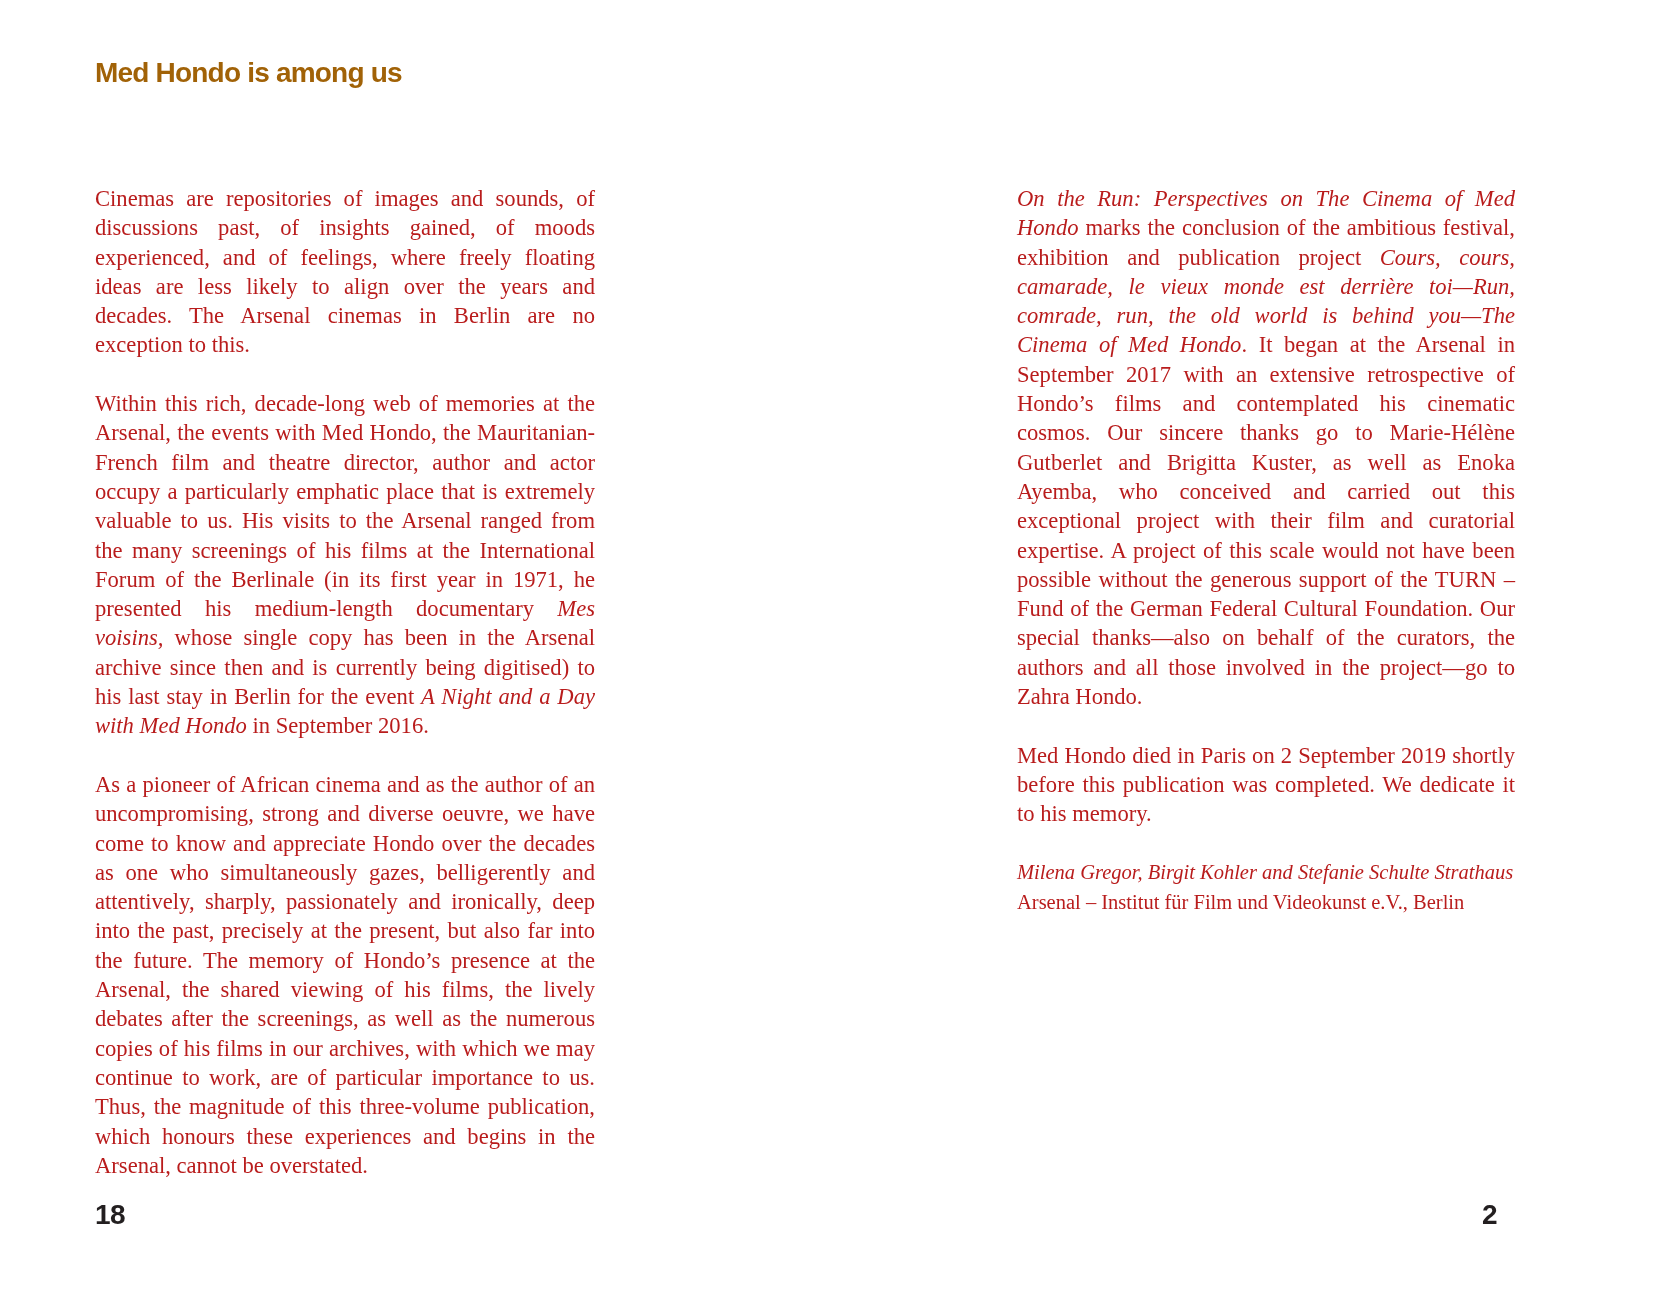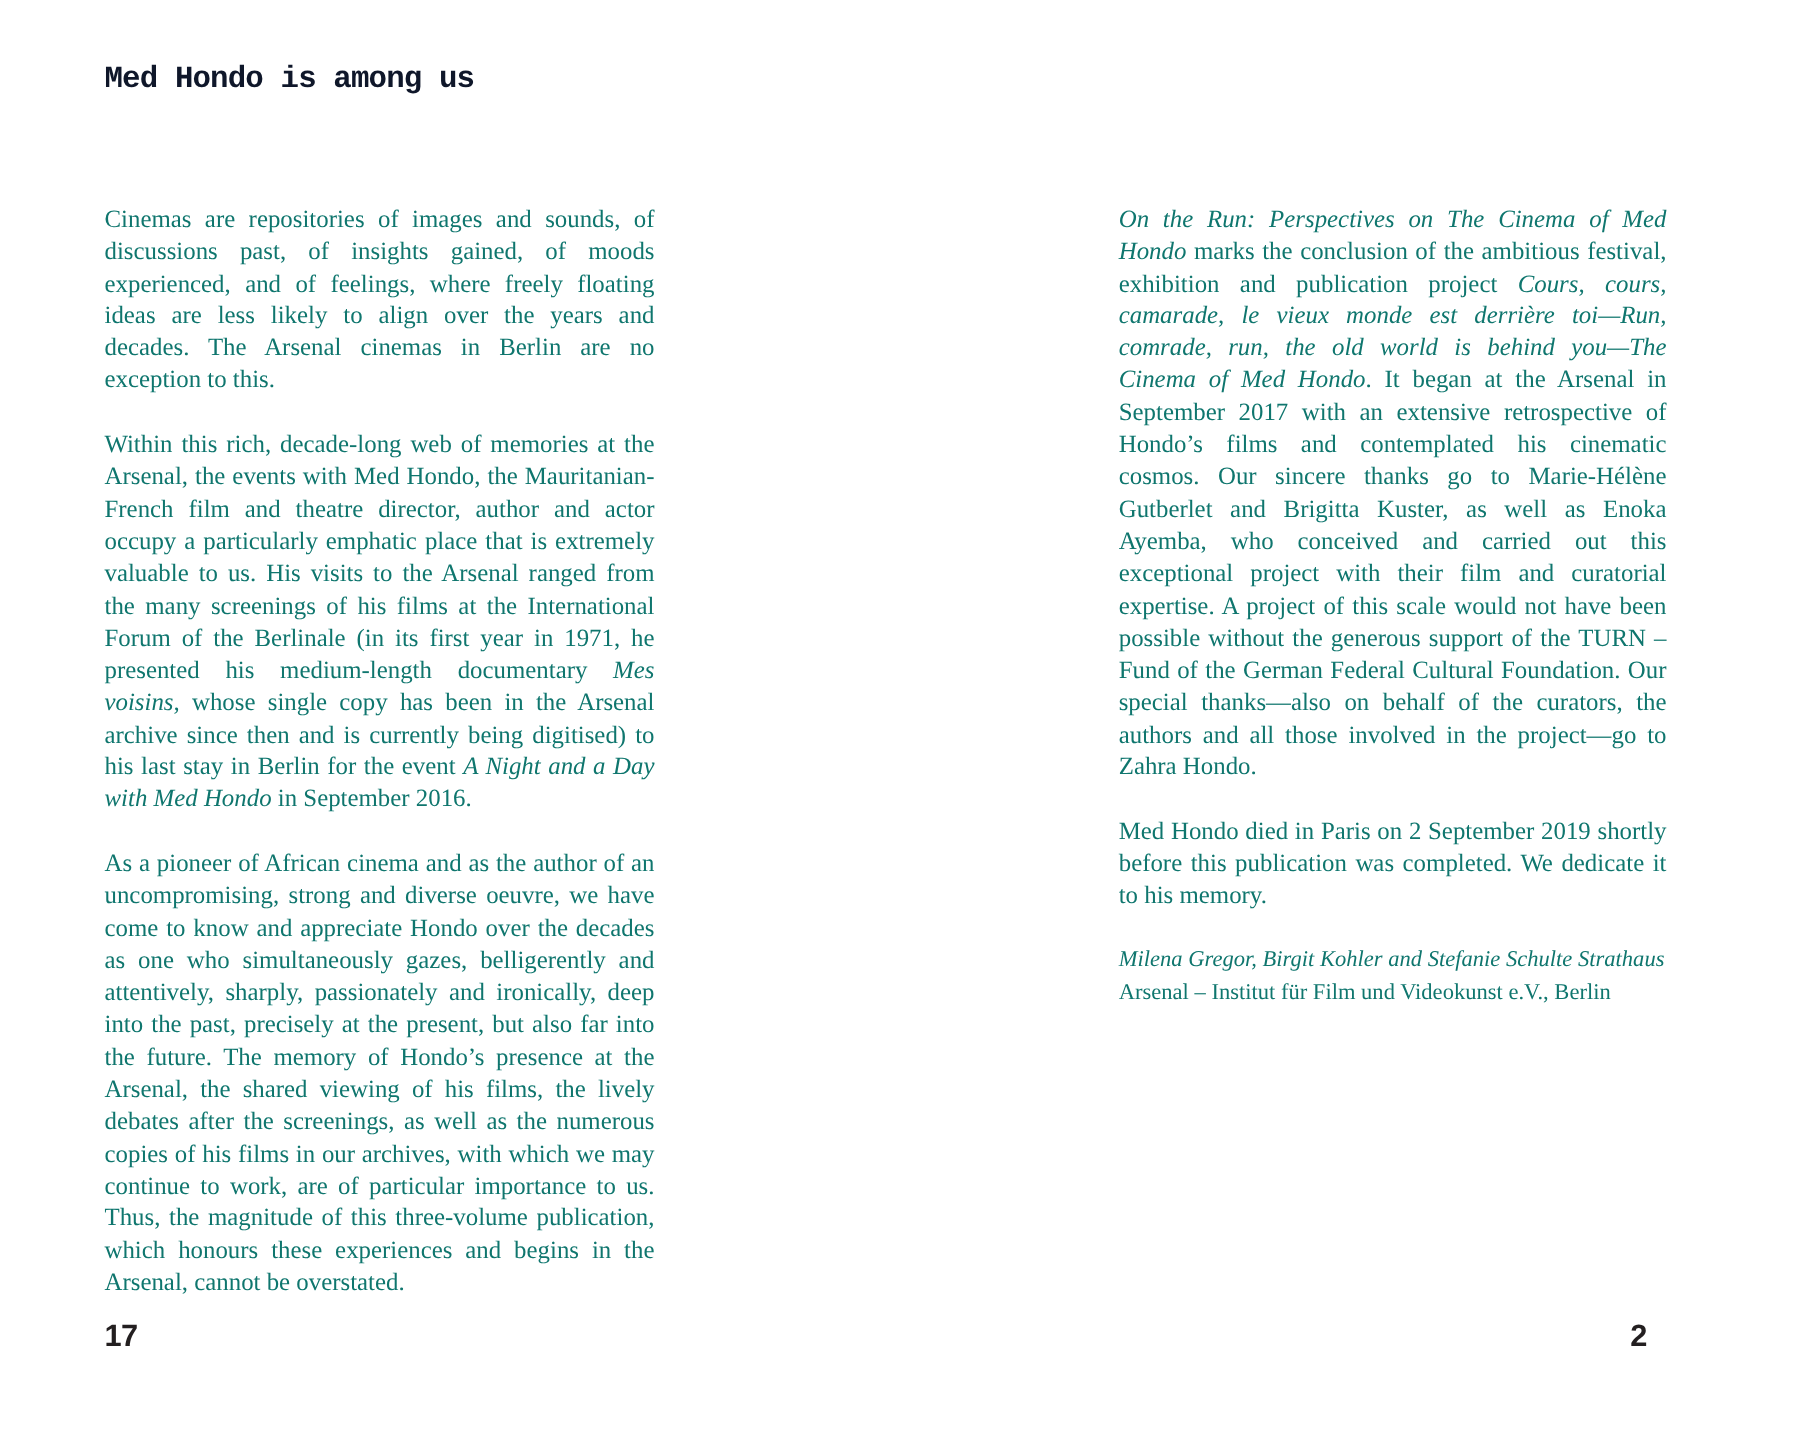--- a/index.html
+++ b/index.html
@@ -21,36 +21,36 @@
     width: 827px;
   }
   .page-left { left: 0; }
   .page-right { left: 780px; }
 
   .heading {
     position: absolute;
     left: 95px;
     top: 55px;
     margin: 0;
-    font-family: Liberation Mono, monospace;
+    font-family: Liberation Sans, sans-serif;
     font-weight: 700;
     font-size: 28px;
     letter-spacing: -0.8px;
     line-height: 36px;
-    color: #0f172a;
+    color: #a16207;
   }
 
   .column {
     position: absolute;
     top: 184px;
     width: 500px;
     font-family: "Liberation Serif", "DejaVu Serif", serif;
     font-size: 22.6px;
     line-height: 29.3px;
-    color: #0f766e;
+    color: #b91c1c;
     text-align: justify;
     hyphens: none;
   }
   .column-left { left: 95px; }
   .column-right { left: 237px; width: 498px; }
 
   .column p {
     margin: 0 0 29.3px 0;
   }
   .column p:last-child { margin-bottom: 0; }
@@ -84,21 +84,21 @@
 
 <div class="page page-left">
   <h1 class="heading">Med Hondo is among us</h1>
 
   <div class="column column-left">
     <p class="last-line-left">Cinemas are repositories of images and sounds, of discussions past, of insights gained, of moods experienced, and of feelings, where freely floating ideas are less likely to align over the years and decades. The Arsenal cinemas in Berlin are no exception to this.</p>
     <p class="last-line-left"><span>Within this rich, decade-long web of memories at the Arsenal, the events with Med Hondo, the Mauritanian-French film and theatre director, author and actor occupy a particularly emphatic place that is extremely valuable to us. His visits to the Arsenal ranged from the many screenings of his films at the International Forum of the Berlinale (in its first year in 1971, he presented his medium-length documentary </span><em>Mes voisins,</em><span> whose single copy has been in the Arsenal archive since then and is currently being digitised) to his last stay in Berlin for the event </span><em>A Night and a Day with Med Hondo</em><span> in September 2016.</span></p>
     <p class="last-line-left">As a pioneer of African cinema and as the author of an uncompromising, strong and diverse oeuvre, we have come to know and appreciate Hondo over the decades as one who simultaneously gazes, belligerently and attentively, sharply, passionately and ironically, deep into the past, precisely at the present, but also far into the future. The memory of Hondo’s presence at the Arsenal, the shared viewing of his films, the lively debates after the screenings, as well as the numerous copies of his films in our archives, with which we may continue to work, are of particular importance to us. Thus, the magnitude of this three-volume publication, which honours these experiences and begins in the Arsenal, cannot be overstated.</p>
   </div>
 
-  <div class="page-number page-number-left">17</div>
+  <div class="page-number page-number-left">18</div>
 </div>
 
 <div class="page page-right">
   <div class="column column-right">
     <p class="last-line-left"><em>On the Run: Perspectives on The Cinema of Med Hondo</em><span> marks the conclusion of the ambitious festival, exhibition and publication project </span><em>Cours, cours, camarade, le vieux monde est derrière toi—Run, comrade, run, the old world is behind you—The Cinema of Med Hondo</em><span>. It began at the Arsenal in September 2017 with an extensive retrospective of Hondo’s films and contemplated his cinematic cosmos. Our sincere thanks go to Marie-Hélène Gutberlet and Brigitta Kuster, as well as Enoka Ayemba, who conceived and carried out this exceptional project with their film and curatorial expertise. A project of this scale would not have been possible without the generous support of the TURN – Fund of the German Federal Cultural Foundation. Our special thanks—also on behalf of the curators, the authors and all those involved in the project—go to Zahra Hondo.</span></p>
     <p class="last-line-left">Med Hondo died in Paris on 2 September 2019 shortly before this publication was completed. We dedicate it to his memory.</p>
     <div class="signature">
       <div><em>Milena Gregor, Birgit Kohler and Stefanie Schulte Strathaus</em></div>
       <div>Arsenal – Institut für Film und Videokunst e.V., Berlin</div>
     </div>

